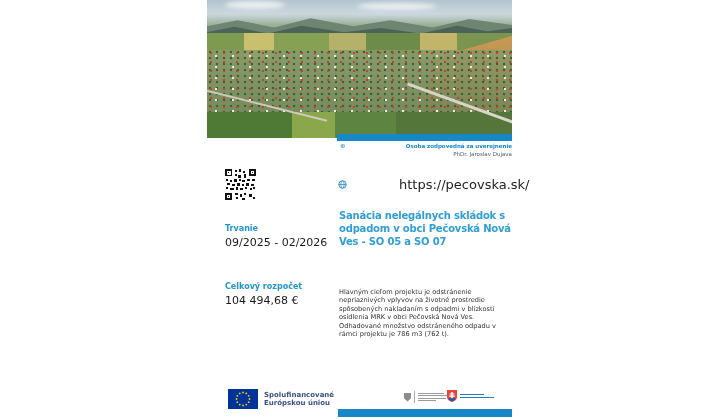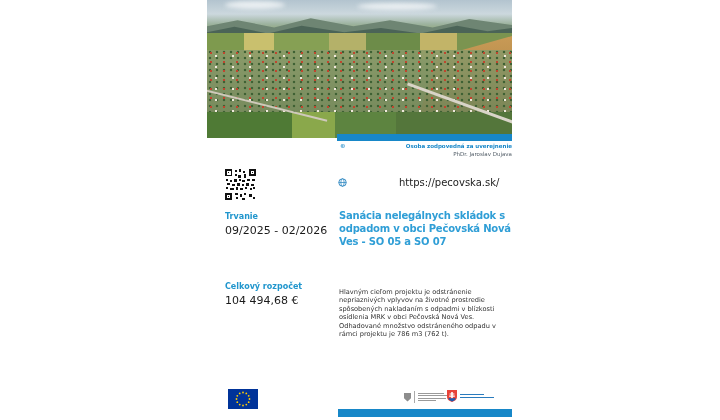--- a/index.html
+++ b/index.html
@@ -35,27 +35,27 @@
   .photo-bar { position:absolute; left:337px; top:134px; width:175px; height:7px; background:#1787c8; }
   .cap-copy { position:absolute; left:340px; top:143px; font-size:5.5px; font-weight:bold; color:#1787c8; }
   .cap-right { position:absolute; left:337px; top:143px; width:175px; text-align:right; line-height:1.2; }
   .cap-resp { font-size:5.5px; font-weight:bold; color:#1787c8; }
   .cap-name { font-size:5.5px; color:#55606a; margin-top:1px; }
 
   
   .qr { position:absolute; left:225px; top:169px; width:31px; height:31px; }
   .url-row { position:absolute; left:338px; top:177px; display:flex; align-items:center; gap:4px; }
   .url-row svg { width:9px; height:9px; }
-  .url-text { font-size:10px; color:#222;padding-left:48px; }
+  .url-text { font-size:13px; color:#222;padding-left:48px; }
 
   
   .fact { position:absolute; left:225px; width:115px; }
   .fact-label { font-size:8px; font-weight:bold; color:#2196cd; margin-bottom:3px; }
   .fact-value { font-size:11px; color:#1a1a1a; }
-  .fact-0 { top:212px; } .fact-1 { top:282px; } .fact-2 { top:312px; }
+  .fact-0 { top:224px; } .fact-1 { top:282px; } .fact-2 { top:312px; }
 
   
   .proj-title { position:absolute; left:339px; top:209px; width:176px; font-size:10px; font-weight:bold;
                 color:#2f9ed6; line-height:1.3; letter-spacing:-0.2px; }
   .proj-desc { position:absolute; left:339px; top:288px; width:174px; font-size:6.6px; color:#333; line-height:1.28; }
 
   
   .eu-logo { position:absolute; left:228px; top:389px; display:flex; align-items:center; gap:6px; }
   .eu-flag { width:30px; height:20px; }
   .eu-text { width:74px; font-size:7px; font-weight:bold; color:#3a5185; line-height:1.2; }
@@ -177,20 +177,21 @@
           <circle cx="20.7" cy="13.2" r="0.9"></circle>
           <circle cx="18.3" cy="15.6" r="0.9"></circle>
         <circle cx="15" cy="16.5" r="0.9"></circle>
           <circle cx="11.7" cy="15.6" r="0.9"></circle>
           <circle cx="9.3" cy="13.2" r="0.9"></circle>
         <circle cx="8.5" cy="10" r="0.9"></circle>
           <circle cx="9.3" cy="6.8" r="0.9"></circle>
           <circle cx="11.7" cy="4.4" r="0.9"></circle>
       </g>
     </svg>
+    <div class="eu-text">Spolufinancované Európskou úniou</div>
   </div>
 
   <div class="ministry-logo">
     <div class="min-emblem"></div>
     <div class="min-divider"></div>
     <div class="min-lines">
       <div class="ln l1"></div>
         <div class="ln l2"></div>
         <div class="ln l3"></div>
         <div class="ln l4"></div>

